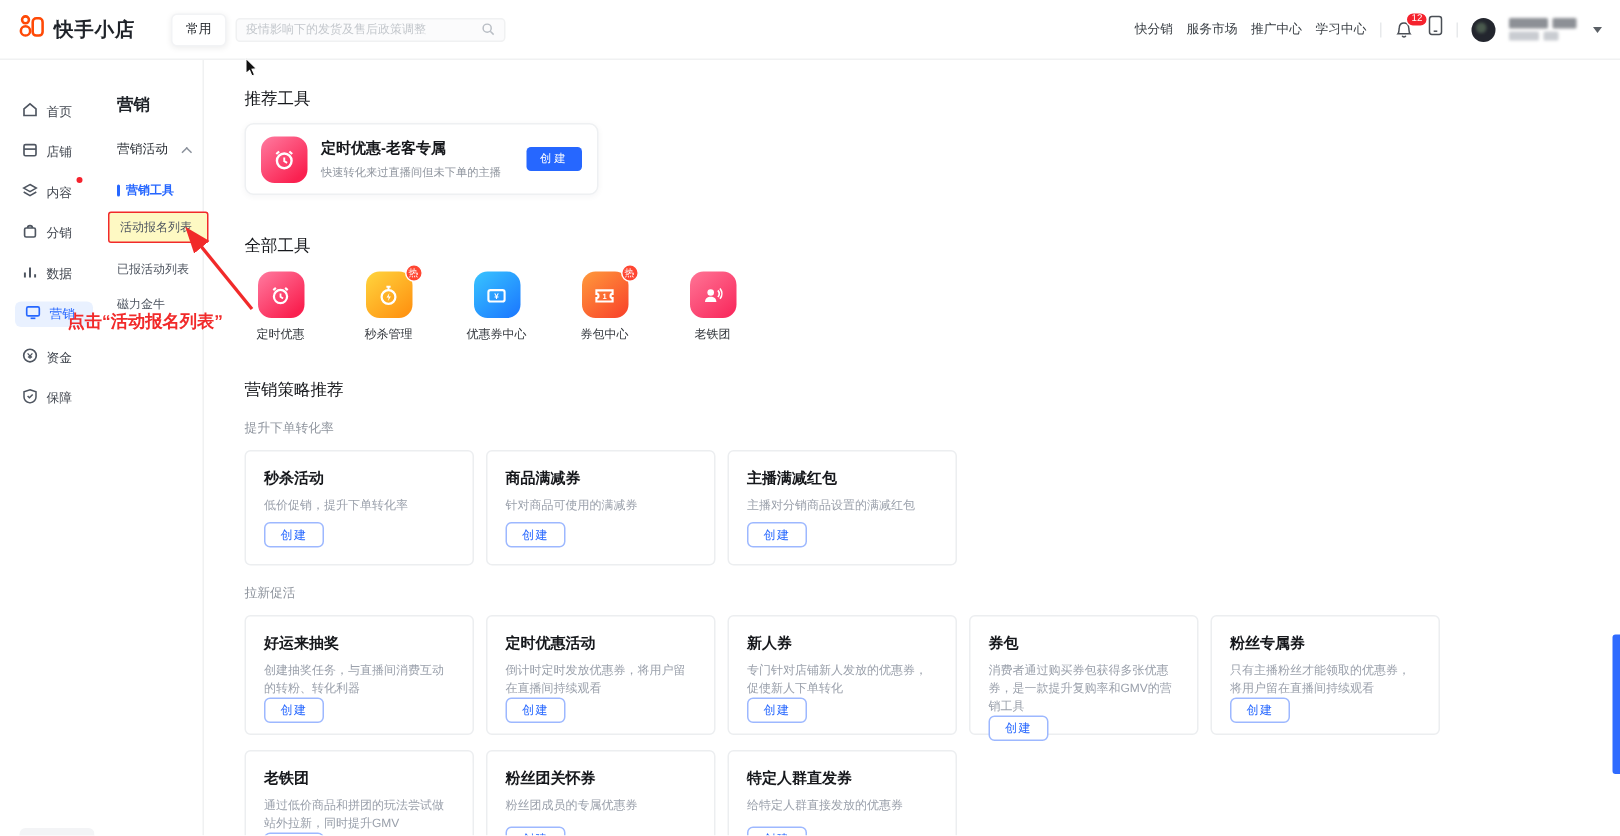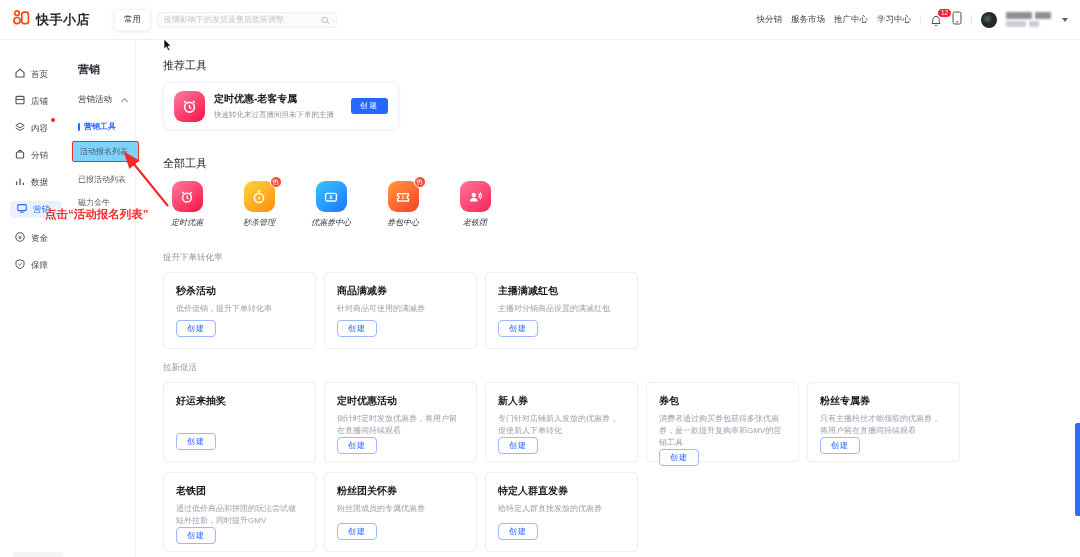--- a/index.html
+++ b/index.html
@@ -54,21 +54,21 @@
     border-right:1px solid #f0f1f2;padding:22px 0 0 15px;z-index:11;}
   .submenu-title{font-size:11px;font-weight:700;color:#1f2329;}
   .submenu-group{margin-top:17px;display:flex;align-items:center;gap:10px;font-size:8.5px;color:#2a2f36;cursor:pointer;}
   .chev-up{width:5px;height:5px;border-left:1px solid #8a909b;border-top:1px solid #8a909b;
     transform:rotate(45deg);margin-top:2px;}
   .submenu-section{margin-top:15px;display:flex;align-items:center;gap:4px;font-size:8px;
     font-weight:700;color:var(--accent);cursor:pointer;}
   .blue-bar{width:2px;height:8px;background:var(--accent);border-radius:1px;}
   .submenu-item{margin-top:12px;font-size:8px;color:#4e5560;cursor:pointer;}
   .submenu-item.boxed{margin-top:9px;margin-left:-6px;border:1.5px solid var(--danger);border-radius:2px;
-    padding:4px 7px;width:67px;position:relative;z-index:12;background:#7dd3fc;}
+    padding:4px 7px;width:67px;position:relative;z-index:12;background:#fef9c3;}
 
   
   .annotation{position:absolute;left:45px;top:207px;z-index:20;font-size:11.5px;font-weight:700;
     color:var(--danger);white-space:nowrap;pointer-events:none;}
   .arrow-svg{position:absolute;inset:0;width:1080px;height:557px;pointer-events:none;z-index:19;}
 
   
   .main{position:absolute;top:40px;left:137px;right:0;bottom:0;background:#fff;padding:18px 0 0 26px;overflow:hidden;}
   .section-title{font-size:11px;font-weight:400;color:#16181c;}
   .reco-card{margin-top:9px;width:236px;height:48px;border:1px solid #eef0f2;border-radius:6px;
@@ -84,21 +84,21 @@
   .reco-desc{font-size:7.5px;color:#8f959e;margin-top:4px;white-space:nowrap;}
   .btn-fill{background:var(--accent);color:#fff;border:none;border-radius:3px;font-size:7.5px;
     padding:3px 9px;letter-spacing:2px;cursor:pointer;flex:0 0 auto;}
   .tools-sec{margin-top:26px;}
   .tools-row{margin-top:10px;display:flex;gap:24px;}
   .tool{display:flex;flex-direction:column;align-items:center;gap:5px;cursor:pointer;width:48px;}
   .tool-ico-wrap{position:relative;}
   .hot-badge{position:absolute;top:-5px;right:-7px;width:12px;height:12px;border-radius:50%;
     background:var(--hot);color:#fff;font-size:6.5px;display:flex;align-items:center;justify-content:center;
     border:1px solid #fff;}
-  .tool-label{font-size:8px;color:#33373d;white-space:nowrap;font-style:italic;}
+  .tool-label{font-size:8px;color:#33373d;white-space:nowrap;}
   .strategy-sec{margin-top:24px;}
   .sub-title{font-size:8.5px;color:#8f959e;margin-top:13px;}
   .cards-row{display:flex;gap:8px;margin-top:8px;}
   .s-card{width:153px;border:1px solid #eceef0;border-radius:4px;background:#fff;
     padding:11px 12px;display:flex;flex-direction:column;cursor:default;}
   .h77{height:77px;} .h80{height:80px;}
   .s-name{font-size:10px;font-weight:700;color:#16181c;}
   .s-desc{font-size:8px;color:#9aa0ab;line-height:1.5;margin-top:5px;}
   .btn-line{margin-top:auto;align-self:flex-start;background:#fff;border:1px solid #9db8ff;
     color:var(--accent);border-radius:4px;font-size:8px;padding:2px 10px;letter-spacing:1px;cursor:pointer;}
@@ -330,20 +330,21 @@
                   <path d="M11.6 4.6 a3.4 3.4 0 0 1 0 4.4 M13 3.4 a5.4 5.4 0 0 1 0 6.8" fill="none" stroke="#fff" stroke-width="1.1"></path>
                 </svg>
           </span>
             </span>
           <span class="tool-label">老铁团</span>
         </div>
       </div>
     </div>
 
     <div class="strategy-sec">
+      <div class="section-title">营销策略推荐</div>
 
       <div class="sub-title">提升下单转化率</div>
       <div class="cards-row">
         <div class="s-card h77">
           <div class="s-name">秒杀活动</div>
           <div class="s-desc">低价促销，提升下单转化率</div>
           <button class="btn-line">创建</button>
         </div>
         <div class="s-card h77">
           <div class="s-name">商品满减券</div>
@@ -354,20 +355,21 @@
           <div class="s-name">主播满减红包</div>
           <div class="s-desc">主播对分销商品设置的满减红包</div>
           <button class="btn-line">创建</button>
         </div>
       </div>
 
       <div class="sub-title">拉新促活</div>
       <div class="cards-row">
         <div class="s-card h80">
           <div class="s-name">好运来抽奖</div>
+          <div class="s-desc">创建抽奖任务，与直播间消费互动的转粉、转化利器</div>
           <button class="btn-line">创建</button>
         </div>
         <div class="s-card h80">
           <div class="s-name">定时优惠活动</div>
           <div class="s-desc">倒计时定时发放优惠券，将用户留在直播间持续观看</div>
           <button class="btn-line">创建</button>
         </div>
         <div class="s-card h80">
           <div class="s-name">新人券</div>
           <div class="s-desc">专门针对店铺新人发放的优惠券，促使新人下单转化</div>

